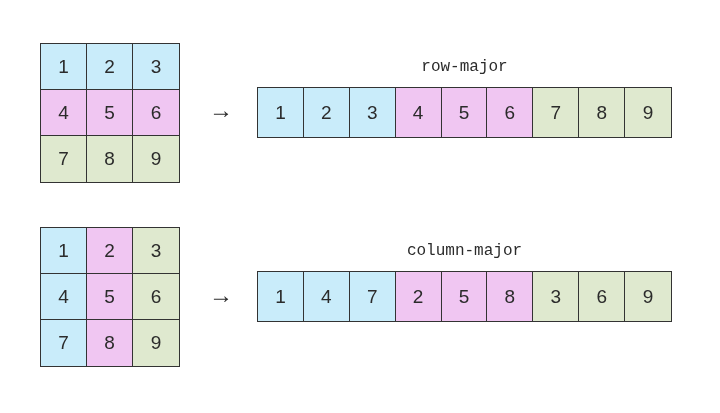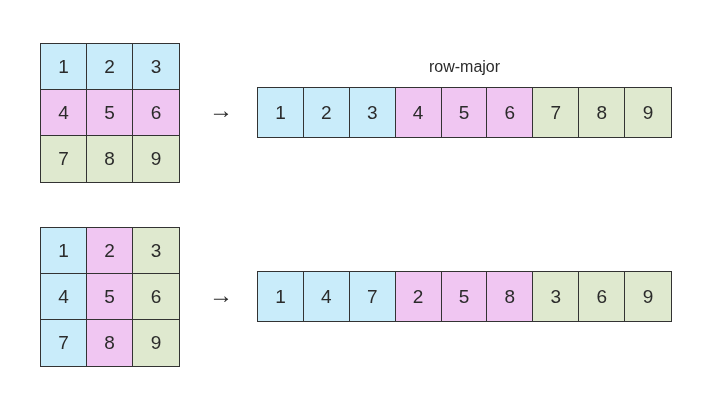--- a/index.html
+++ b/index.html
@@ -43,20 +43,21 @@
     box-sizing: border-box;
   }
   .array9 .cell { border-bottom: none; }
   .array9 .cell:last-child { border-right: none; }
   .label {
     position: absolute;
     width: 415px;
     text-align: center;
     font-size: 16px;
     color: var(--text, #1f1f1f);
+    font-family: Liberation Mono, monospace;
   }
   .arrow {
     position: absolute;
     width: 32px;
     text-align: center;
     font-size: 24px;
     line-height: 24px;
     color: var(--text, #111);
   }
   #grid-top    { left: 40px;  top: 43px;  }
@@ -108,20 +109,21 @@
     <div class="cell" style="background: rgb(201, 236, 250);">4</div>
     <div class="cell" style="background: rgb(240, 198, 242);">5</div>
     <div class="cell" style="background: rgb(223, 233, 207);">6</div>
     <div class="cell" style="background: rgb(201, 236, 250);">7</div>
     <div class="cell" style="background: rgb(240, 198, 242);">8</div>
     <div class="cell" style="background: rgb(223, 233, 207);">9</div>
   </div>
 
   <div class="arrow" id="arrow-bottom">→</div>
 
+  <div class="label" id="label-bottom">column-major</div>
 
   <div class="array9" id="array-bottom">
     <div class="cell" style="background: rgb(201, 236, 250);">1</div>
     <div class="cell" style="background: rgb(201, 236, 250);">4</div>
     <div class="cell" style="background: rgb(201, 236, 250);">7</div>
     <div class="cell" style="background: rgb(240, 198, 242);">2</div>
     <div class="cell" style="background: rgb(240, 198, 242);">5</div>
     <div class="cell" style="background: rgb(240, 198, 242);">8</div>
     <div class="cell" style="background: rgb(223, 233, 207);">3</div>
     <div class="cell" style="background: rgb(223, 233, 207);">6</div>

